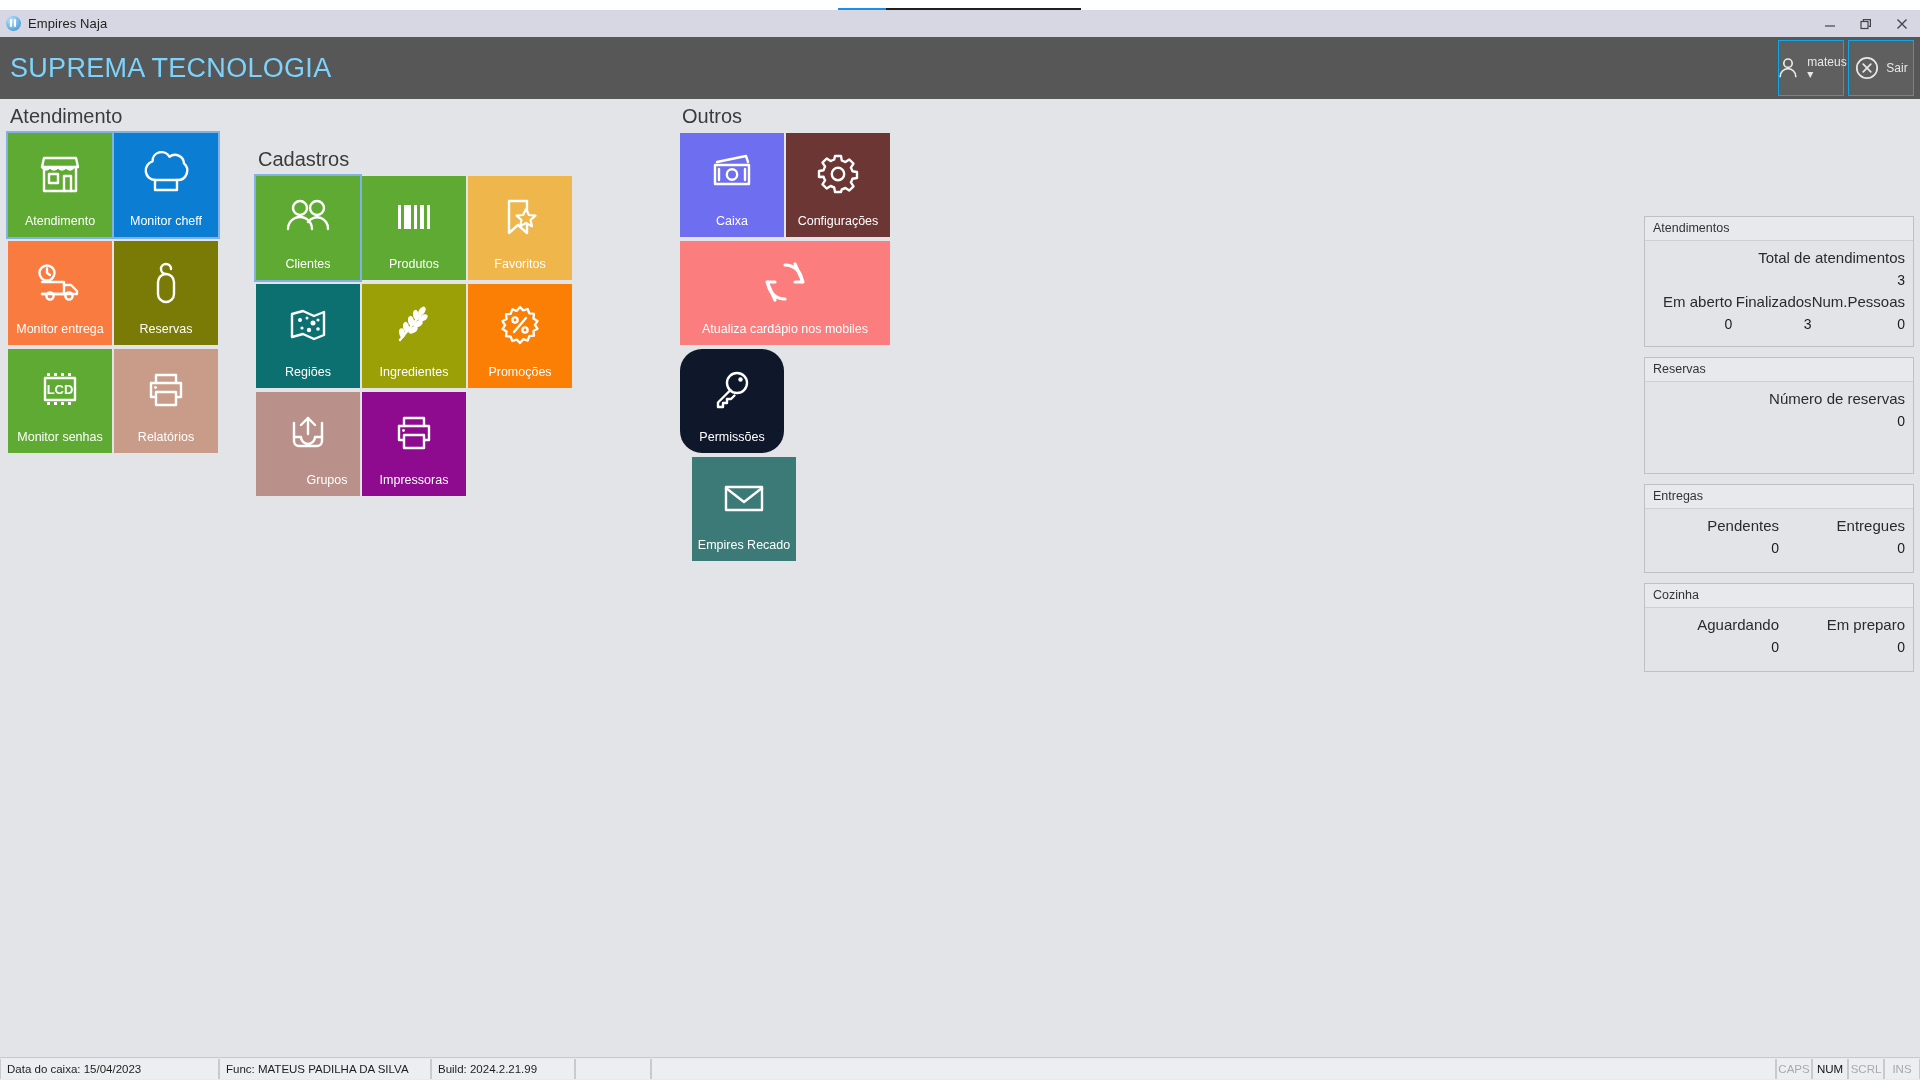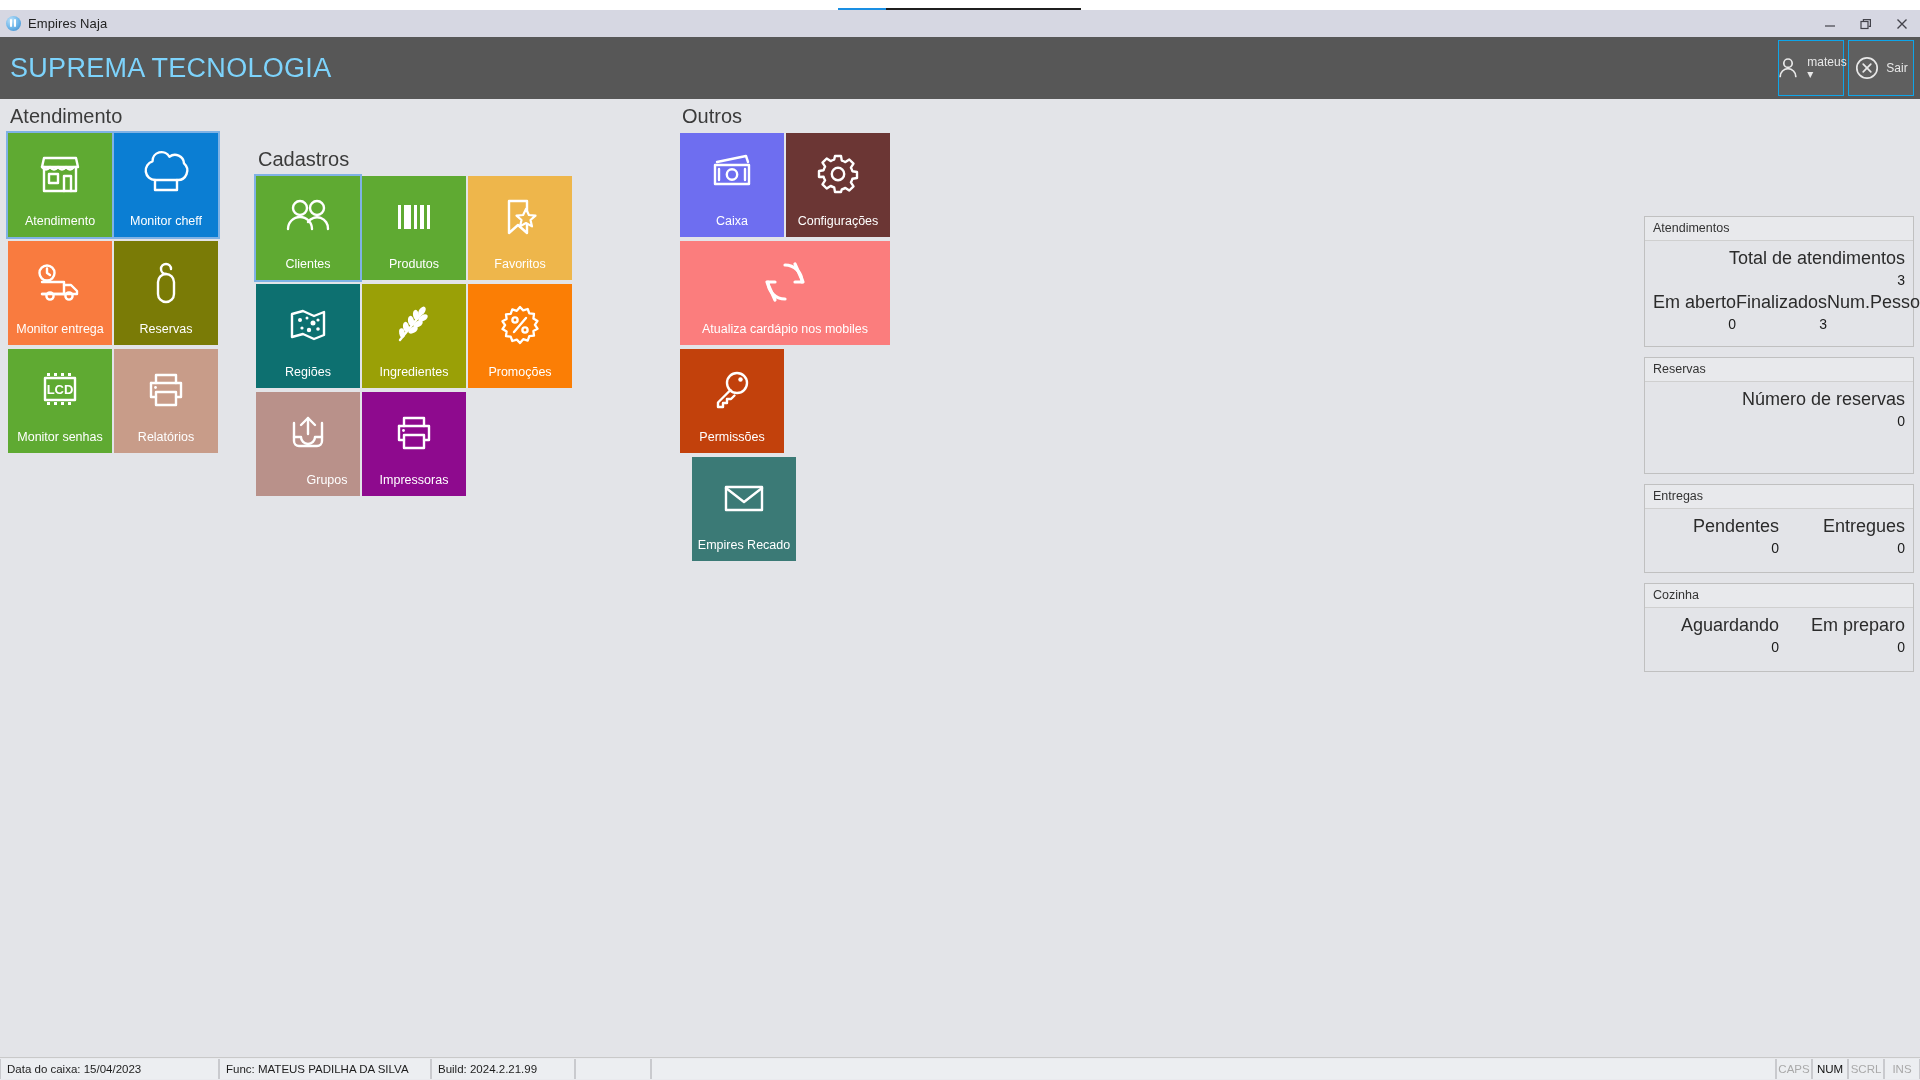--- a/index.html
+++ b/index.html
@@ -83,21 +83,21 @@
   
   .sidebar{position:absolute;right:6px;top:117px;width:270px;}
   .panel{border:1px solid #c0c0c0;background:#e3e4e8;margin-bottom:10px;}
   .panel-hd{
     font-size:12.5px;color:#333;padding:4px 8px 5px 8px;border-bottom:1px solid #cfcfcf;
     background:#e8e9ec;
   }
   .panel-bd{padding:7px 8px 10px 8px;}
   .row{display:flex;}
   .cell{flex:1;text-align:right;}
-  .cell .k{font-size:18px;color:#2b2b2b;line-height:20px;white-space:nowrap;}
+  .cell .k{font-size:15px;color:#2b2b2b;line-height:20px;white-space:nowrap;}
   .cell .v{font-size:14px;color:#1b1b1b;line-height:24px;}
   .panel-bd.h74{min-height:74px;}
   .panel-bd.h56{min-height:46px;}
 
   
   .statusbar{
     position:absolute;left:0;bottom:0;width:1920px;height:22px;
     background:#e9eaee;border-top:1px solid #c9c9c9;display:flex;align-items:stretch;
   }
   .sb-cell{
@@ -386,21 +386,21 @@
             <div class="ic">
               <svg width="56" height="56" viewBox="0 0 56 56">
                 <path d="M28 11 a17 17 0 0 1 17 17" stroke="#fff" fill="none" stroke-width="3.2" stroke-linecap="round"></path>
                 <path d="M28 45 a17 17 0 0 1 -17 -17" stroke="#fff" fill="none" stroke-width="3.2" stroke-linecap="round"></path>
                 <path d="M38 10 L46 28 L38 28" stroke="#fff" fill="none" stroke-width="3.2" stroke-linejoin="round" stroke-linecap="round"></path>
                 <path d="M18 46 L10 28 L18 28" stroke="#fff" fill="none" stroke-width="3.2" stroke-linejoin="round" stroke-linecap="round"></path>
               </svg>
             </div>
             <div class="cap">Atualiza cardápio nos mobiles</div>
           </div>
-          <div class="tile" style="background: #c2410c;">
+          <div class="tile" style="background: #0f172a; border-radius: 22px;">
             <div class="ic">
               <svg width="52" height="52" viewBox="0 0 52 52">
                 <circle cx="31" cy="19" r="10" stroke="#fff" fill="none" stroke-width="2.4" stroke-linecap="round" stroke-linejoin="round"></circle>
                 <circle cx="34.5" cy="15.5" r="2.2" fill="#fff"></circle>
                 <path d="M24.5 26 L12 38.5 V43 h5 v-4 h4 v-4 h4 l3.5 -3.5" stroke="#fff" fill="none" stroke-width="2.4" stroke-linecap="round" stroke-linejoin="round"></path>
               </svg>
             </div>
             <div class="cap">Permissões</div>
           </div>
           <div class="tile" style="background: rgb(59, 122, 118); margin-left: 12px;">

